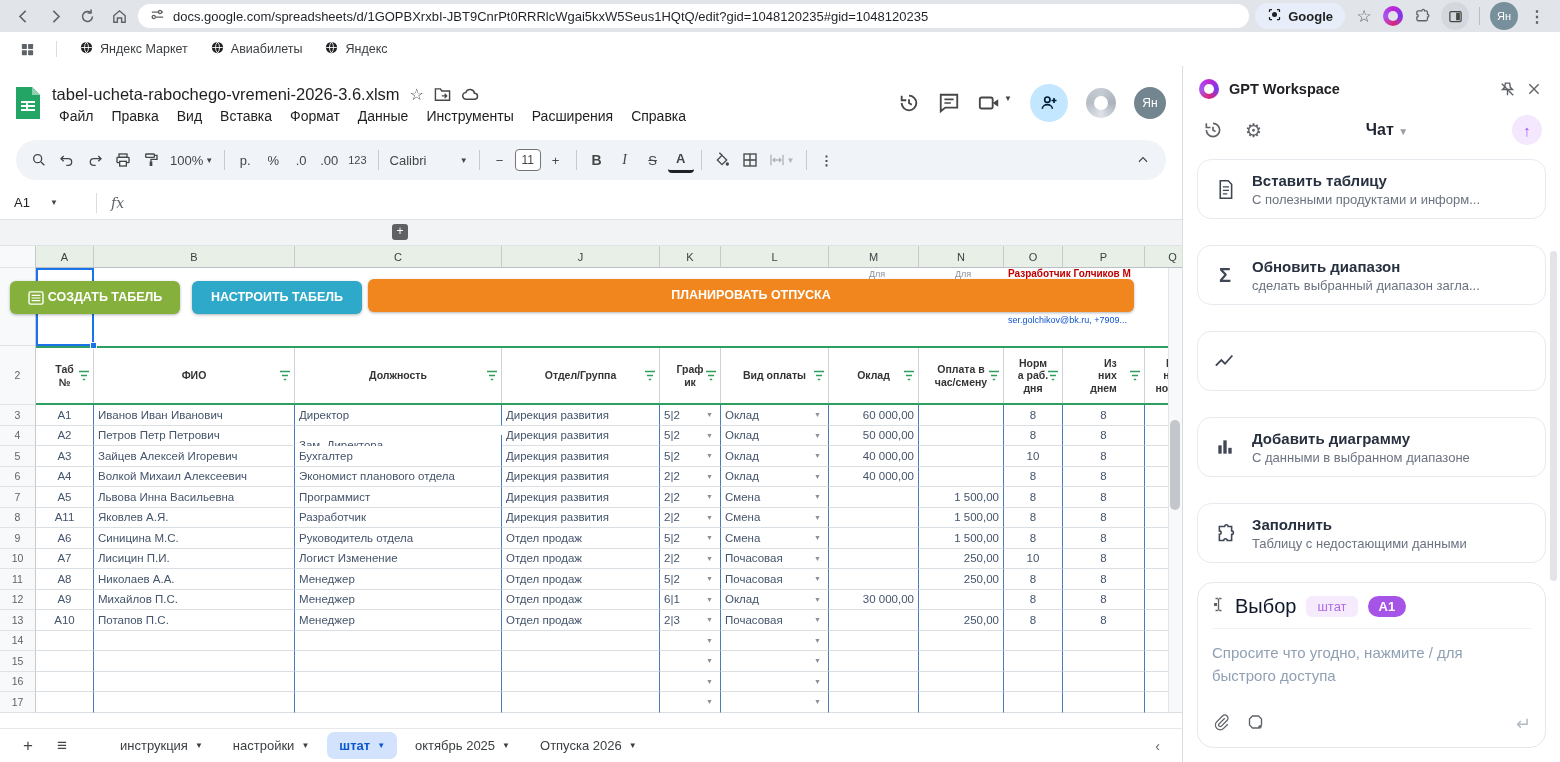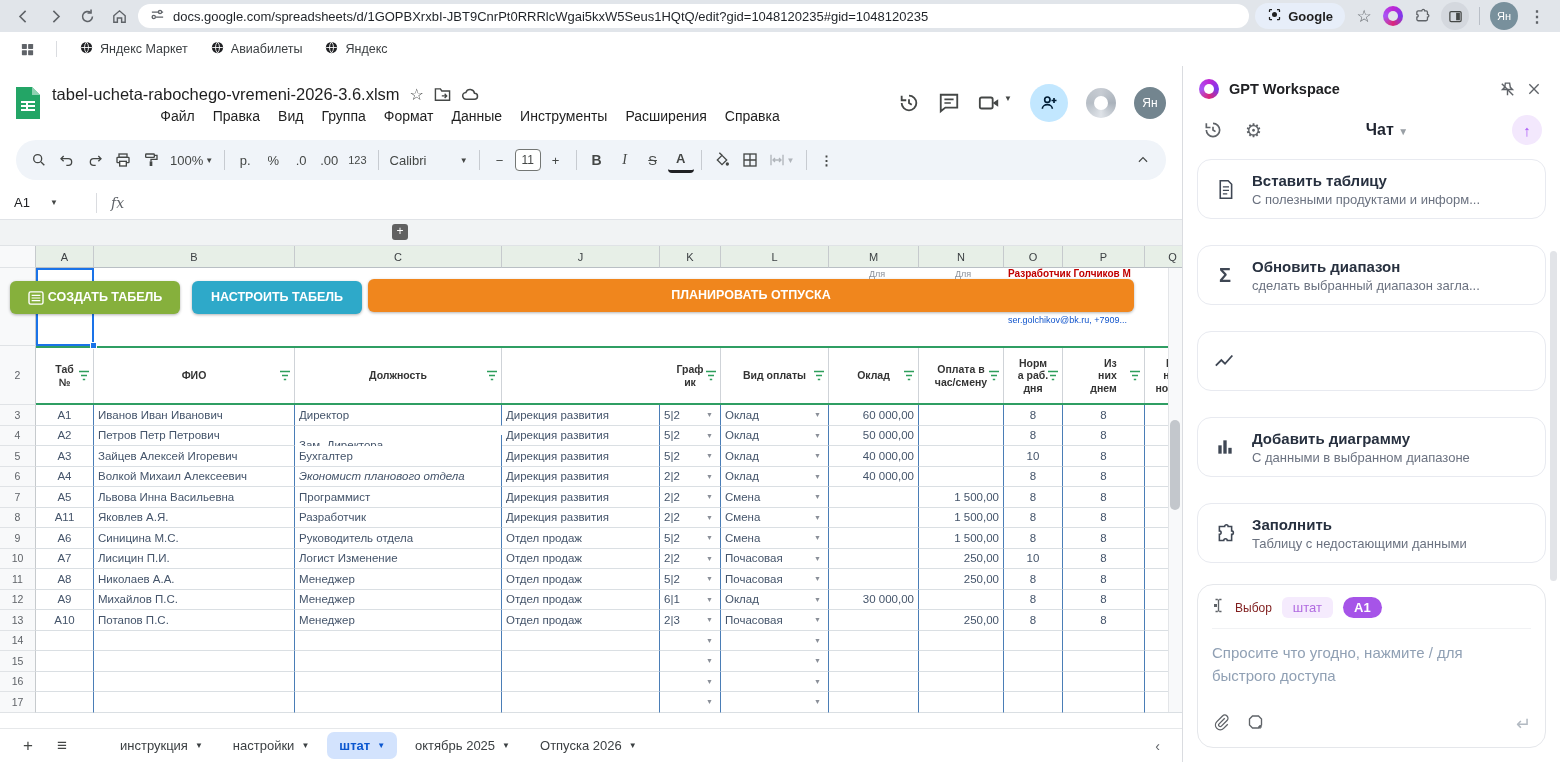--- a/index.html
+++ b/index.html
@@ -31,21 +31,21 @@
   .main { flex:1; display:flex; min-height:0; }
   .sheet-area { width:1182px; display:flex; flex-direction:column; min-width:0; background:#fff; }
 
   
   .docbar { height:74px; display:flex; align-items:center; padding:0 16px 0 14px; gap:10px; flex:none; }
   .sheets-logo { width:28px; height:36px; flex:none; }
   .title-wrap { flex:1; min-width:0; padding-top:4px; }
   .title-row { display:flex; align-items:center; gap:10px; }
   .doc-title { font-size:16.5px; color:#1f1f1f; white-space:nowrap; }
   .title-ic { color:#444746; display:flex; }
-  .menubar { display:flex; gap:4px; margin-top:2px;justify-content:center; }
+  .menubar { display:flex; gap:4px; margin-top:2px; }
   .menu-item { font-size:14px; color:#1f1f1f; padding:2px 7px; border-radius:4px; }
   .docbar-right { display:flex; align-items:center; gap:18px; flex:none; }
   .share-circle { width:38px; height:38px; border-radius:50%; background:#c2e7ff; display:flex; align-items:center; justify-content:center; color:#001d35; }
   .avatar.doc { width:32px; height:32px; font-size:12px; background:#73858f; }
 
   
   .toolbar { height:40px; background:#f0f4f9; border-radius:22px; margin:0 16px 6px 16px; display:flex; align-items:center; padding:0 10px; gap:2px; flex:none; font-size:13px; color:#444746; }
   .tb { min-width:26px; height:26px; padding:0 4px; display:flex; align-items:center; justify-content:center; border-radius:4px; color:#444746; gap:2px; flex:none; }
   .tb.gray { color:#b0b5bb; }
   .tb-div { width:1px; height:20px; background:#c7cbd1; margin:0 5px; flex:none; }
@@ -94,21 +94,21 @@
   .gpt-mode { flex:1; text-align:center; font-size:16px; font-weight:bold; color:#1f2430; }
   .gpt-mode .chev { font-size:10px; color:#9aa0a6; font-weight:normal; }
   .up-circle { width:30px; height:30px; border-radius:50%; background:#f3e8fd; color:#a855f7; display:flex; align-items:center; justify-content:center; font-size:15px; }
   .gpt-cards { padding:4px 14px 0 14px; display:flex; flex-direction:column; gap:26px; flex:1; }
   .gpt-card { border:1px solid #e8eaf0; border-radius:14px; padding:8px 14px; display:flex; gap:14px; align-items:center; min-height:60px; }
   .card-icon { width:26px; color:#3f4754; display:flex; justify-content:center; font-size:19px; font-weight:bold; flex:none; }
   .card-title { font-size:15px; font-weight:bold; color:#27303f; }
   .card-sub { font-size:13px; color:#6b7280; margin-top:3px; white-space:nowrap; overflow:hidden; max-width:280px; }
   .gpt-input-card { margin:10px 14px 14px 14px; border:1px solid #e5e7eb; border-radius:16px; padding:12px 14px 12px 14px; }
   .sel-row { display:flex; align-items:center; gap:10px; padding-bottom:10px; border-bottom:1px solid #f1f2f4; }
-  .sel-label { font-size:12px; color:#7f1d1d; }
+  .sel-label { font-size:20px; color:#0f172a; }
   .chip-sheet { background:#f5ebfd; color:#b06ae0; border-radius:6px; padding:3px 11px; font-size:13px; }
   .chip-cell { background:#a654e8; color:#fff; border-radius:13px; padding:3px 11px; font-size:13px; font-weight:bold; }
   .gpt-placeholder { margin-top:12px; font-size:15px; color:#90a0b4; line-height:1.55; min-height:66px; max-width:300px; }
   .input-icons { display:flex; align-items:center; gap:16px; color:#5f6368; margin-top:6px; }
   .return-ic { margin-left:auto; color:#b3bac2; font-size:18px; }
   .panel-scroll { position:absolute; right:3px; top:185px; width:7px; height:330px; background:#e2e4e8; border-radius:4px; }
 </style>
 </head>
 <body>
 
@@ -230,21 +230,21 @@
             <span class="title-ic">
                 <svg width="18" height="14" viewBox="0 0 24 18">
                   <path d="M7 16h11a4 4 0 0 0 0-8 6 6 0 0 0-11.5-1A4.5 4.5 0 0 0 7 16z" fill="none" stroke="#444746" stroke-width="2"></path>
                 </svg>
               </span>
           </div>
           <div class="menubar" id="menubar">
               <div class="menu-item">Файл</div>
               <div class="menu-item">Правка</div>
               <div class="menu-item">Вид</div>
-              <div class="menu-item">Группа</div>
+              <div class="menu-item">Вставка</div>
               <div class="menu-item">Формат</div>
               <div class="menu-item">Данные</div>
               <div class="menu-item">Инструменты</div>
               <div class="menu-item">Расширения</div>
               <div class="menu-item">Справка</div>
             </div>
         </div>
         <div class="docbar-right">
           <span class="title-ic">
               <svg width="22" height="22" viewBox="0 0 24 24">
@@ -410,20 +410,23 @@
           <div class="hdrcell" style="left: 36px; top: 128px; width: 58px; height: 55px;"><span style="white-space:pre-line;">Таб
 №</span><svg class="funnel" width="12" height="11" viewBox="0 0 12 11">
               <path d="M1 1.5h10M3 5.5h6M4.8 9.5h2.4" stroke="#2e9e5b" stroke-width="1.6"></path>
             </svg></div>
           <div class="hdrcell" style="left: 94px; top: 128px; width: 201px; height: 55px;"><span style="white-space:pre-line;">ФИО</span><svg class="funnel" width="12" height="11" viewBox="0 0 12 11">
               <path d="M1 1.5h10M3 5.5h6M4.8 9.5h2.4" stroke="#2e9e5b" stroke-width="1.6"></path>
             </svg></div>
           <div class="hdrcell" style="left: 295px; top: 128px; width: 207px; height: 55px;"><span style="white-space:pre-line;">Должность</span><svg class="funnel" width="12" height="11" viewBox="0 0 12 11">
               <path d="M1 1.5h10M3 5.5h6M4.8 9.5h2.4" stroke="#2e9e5b" stroke-width="1.6"></path>
             </svg></div>
+          <div class="hdrcell" style="left: 502px; top: 128px; width: 158px; height: 55px;"><span style="white-space:pre-line;">Отдел/Группа</span><svg class="funnel" width="12" height="11" viewBox="0 0 12 11">
+              <path d="M1 1.5h10M3 5.5h6M4.8 9.5h2.4" stroke="#2e9e5b" stroke-width="1.6"></path>
+            </svg></div>
           <div class="hdrcell" style="left: 660px; top: 128px; width: 61px; height: 55px;"><span style="white-space:pre-line;">Граф
 ик</span><svg class="funnel" width="12" height="11" viewBox="0 0 12 11">
               <path d="M1 1.5h10M3 5.5h6M4.8 9.5h2.4" stroke="#2e9e5b" stroke-width="1.6"></path>
             </svg></div>
           <div class="hdrcell" style="left: 721px; top: 128px; width: 108px; height: 55px;"><span style="white-space:pre-line;">Вид оплаты</span><svg class="funnel" width="12" height="11" viewBox="0 0 12 11">
               <path d="M1 1.5h10M3 5.5h6M4.8 9.5h2.4" stroke="#2e9e5b" stroke-width="1.6"></path>
             </svg></div>
           <div class="hdrcell" style="left: 829px; top: 128px; width: 90px; height: 55px;"><span style="white-space:pre-line;">Оклад</span><svg class="funnel" width="12" height="11" viewBox="0 0 12 11">
               <path d="M1 1.5h10M3 5.5h6M4.8 9.5h2.4" stroke="#2e9e5b" stroke-width="1.6"></path>
             </svg></div>
@@ -548,21 +551,21 @@
           </div>
           <div class="gcell" style="left: 1145px; top: 226px; width: 56px; height: 20.5px; border-right: 1px solid rgb(74, 125, 182); border-bottom: 1px solid rgb(218, 223, 227); justify-content: center; padding: 0px 4px;">
             <span>2</span>
           </div>
           <div class="gcell" style="left: 36px; top: 246.5px; width: 58px; height: 20.5px; border-right: 1px solid rgb(74, 125, 182); border-bottom: 1px solid rgb(218, 223, 227); justify-content: center; padding: 0px 4px;">
             <span>A4</span>
           </div>
           <div class="gcell" style="left: 94px; top: 246.5px; width: 201px; height: 20.5px; border-right: 1px solid rgb(74, 125, 182); border-bottom: 1px solid rgb(218, 223, 227); justify-content: flex-start; padding: 0px 4px;">
             <span>Волкой Михаил Алексеевич</span>
           </div>
-          <div class="gcell" style="left: 295px; top: 246.5px; width: 207px; height: 20.5px; border-right: 1px solid rgb(74, 125, 182); border-bottom: 1px solid rgb(218, 223, 227); justify-content: flex-start; padding: 0px 4px; font-style: italic;">
+          <div class="gcell" style="left: 295px; top: 246.5px; width: 207px; height: 20.5px; border-right: 1px solid rgb(74, 125, 182); border-bottom: 1px solid rgb(218, 223, 227); justify-content: flex-start; padding: 0px 4px;">
             <span>Экономист планового отдела</span>
           </div>
           <div class="gcell" style="left: 502px; top: 246.5px; width: 158px; height: 20.5px; border-right: 1px solid rgb(74, 125, 182); border-bottom: 1px solid rgb(218, 223, 227); justify-content: flex-start; padding: 0px 4px;">
             <span>Дирекция развития</span>
           </div>
           <div class="gcell" style="left: 660px; top: 246.5px; width: 61px; height: 20.5px; border-right: 1px solid rgb(74, 125, 182); border-bottom: 1px solid rgb(218, 223, 227); justify-content: center; padding: 0px 4px;">
             <span>2|2</span>
             <span class="dd">▼</span>
           </div>
           <div class="gcell" style="left: 721px; top: 246.5px; width: 108px; height: 20.5px; border-right: 1px solid rgb(74, 125, 182); border-bottom: 1px solid rgb(218, 223, 227); justify-content: flex-start; padding: 0px 4px;">

